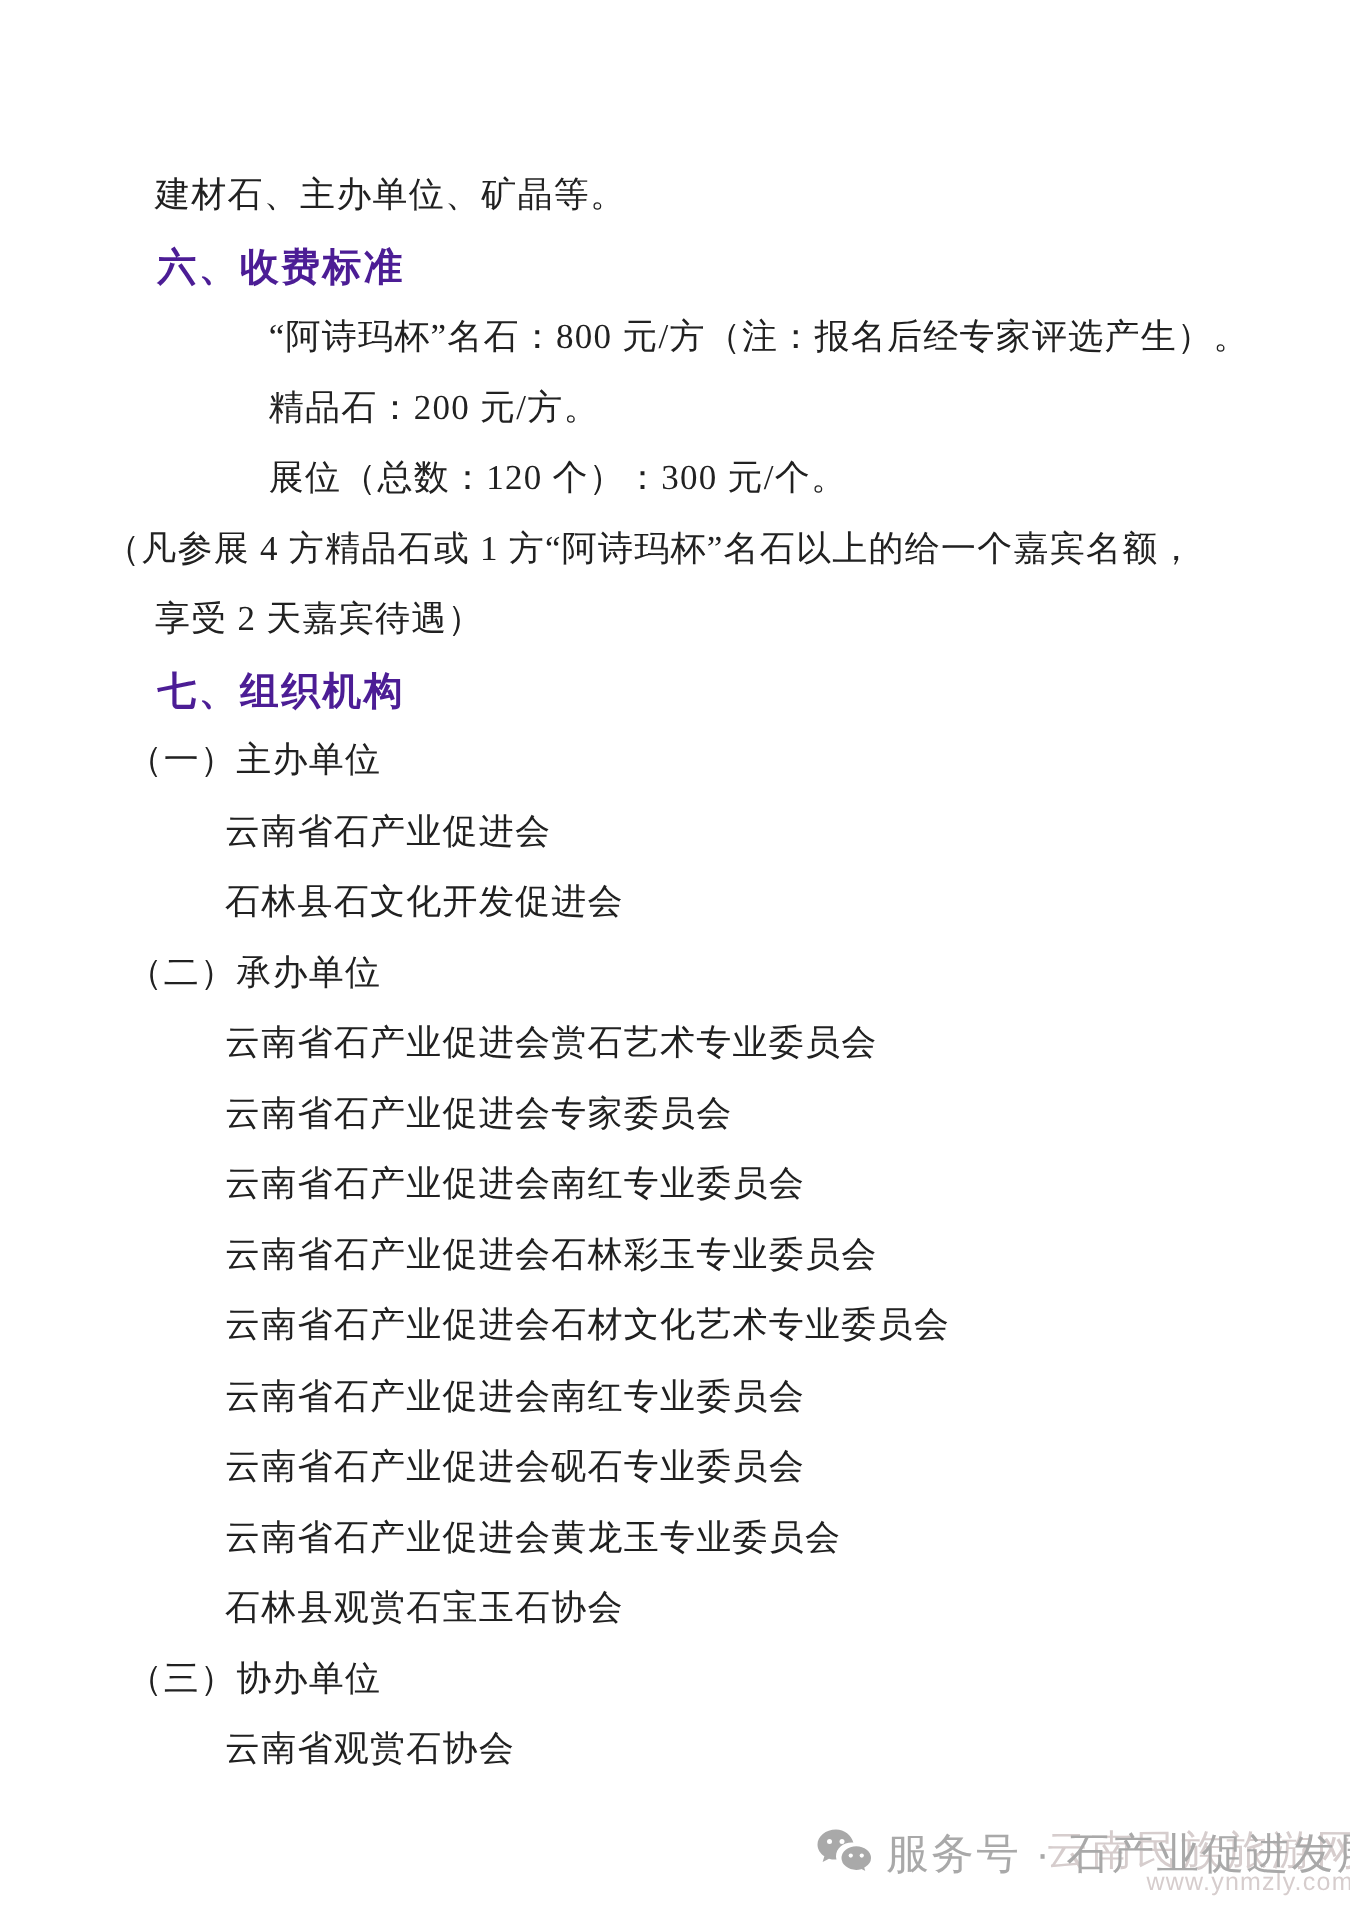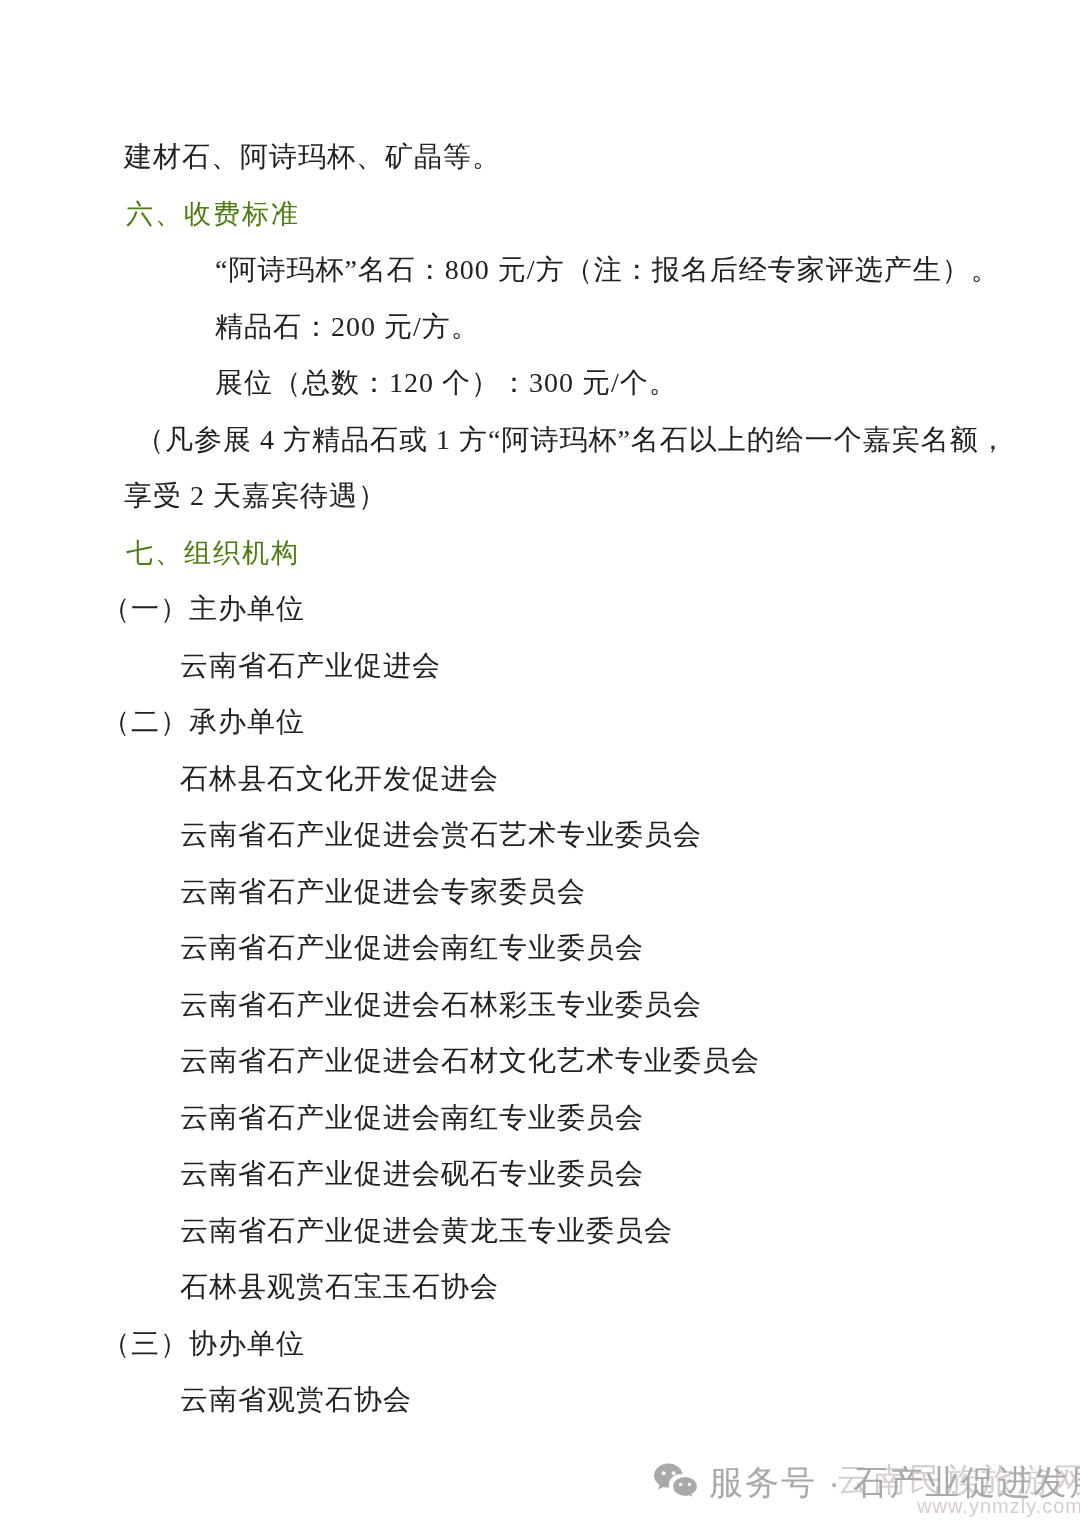--- a/index.html
+++ b/index.html
@@ -14,27 +14,27 @@
   .doc{position:absolute;top:0;left:0;width:100%;padding-top:129px;}
   .line{
     height:56.5px;line-height:56.5px;
     font-size:28px;
     letter-spacing:1px;
     white-space:nowrap;
   }
   .line.flush{padding-left:124px;}
   .line.heading{
     padding-left:126px;
-    font-weight:normal;
+    font-weight:bold;
     font-family:"Liberation Sans","DejaVu Sans",sans-serif;
-    font-size:27px;color:#4d7c0f;letter-spacing:2px;
+    font-size:31px;color:#4c1d95;letter-spacing:2px;
   }
   .line.heading-7{}
   .line.para{padding-left:191px;margin-left:24px;}
-  .line.para-bracket{padding-left:110px;margin-left:26px;}
+  .line.para-bracket{padding-left:84px;}
   .line.sub{padding-left:102px;}
   .line.item{padding-left:180px;}
 
   
   .wm{position:absolute;left:652px;top:1450px;right:0;height:77px;}
   .wm-overlay-site{
     position:absolute;right:-9px;top:8px;
     font-size:33px;letter-spacing:3px;white-space:nowrap;
     font-family:"Liberation Sans","DejaVu Sans",sans-serif;
   }
@@ -49,32 +49,32 @@
     font-family:"Liberation Sans","DejaVu Sans",sans-serif;
   }
   .wm-icon{position:absolute;left:0;top:12px;width:48px;height:42px;}
 </style>
 </head>
 <body>
 
 <div class="page">
 
   <div class="doc" id="doc">
-      <div class="line flush"><span class="t">建材石、阿诗玛杯、矿晶等。</span></div>
+      <div class="line flush"><span class="t">建材石、主办单位、矿晶等。</span></div>
       <div class="line heading"><span class="t">六、收费标准</span></div>
       <div class="line para"><span class="t">“阿诗玛杯”名石：800 元/方（注：报名后经专家评选产生）。</span></div>
       <div class="line para"><span class="t">精品石：200 元/方。</span></div>
       <div class="line para"><span class="t">展位（总数：120 个）：300 元/个。</span></div>
       <div class="line para-bracket"><span class="t">（凡参展 4 方精品石或 1 方“阿诗玛杯”名石以上的给一个嘉宾名额，</span></div>
       <div class="line flush"><span class="t">享受 2 天嘉宾待遇）</span></div>
       <div class="line heading heading-7"><span class="t">七、组织机构</span></div>
       <div class="line sub"><span class="t">（一）主办单位</span></div>
       <div class="line item"><span class="t">云南省石产业促进会</span></div>
+      <div class="line item"><span class="t">石林县石文化开发促进会</span></div>
       <div class="line sub"><span class="t">（二）承办单位</span></div>
-      <div class="line item"><span class="t">石林县石文化开发促进会</span></div>
       <div class="line item"><span class="t">云南省石产业促进会赏石艺术专业委员会</span></div>
       <div class="line item"><span class="t">云南省石产业促进会专家委员会</span></div>
       <div class="line item"><span class="t">云南省石产业促进会南红专业委员会</span></div>
       <div class="line item"><span class="t">云南省石产业促进会石林彩玉专业委员会</span></div>
       <div class="line item"><span class="t">云南省石产业促进会石材文化艺术专业委员会</span></div>
       <div class="line item"><span class="t">云南省石产业促进会南红专业委员会</span></div>
       <div class="line item"><span class="t">云南省石产业促进会砚石专业委员会</span></div>
       <div class="line item"><span class="t">云南省石产业促进会黄龙玉专业委员会</span></div>
       <div class="line item"><span class="t">石林县观赏石宝玉石协会</span></div>
       <div class="line sub"><span class="t">（三）协办单位</span></div>

